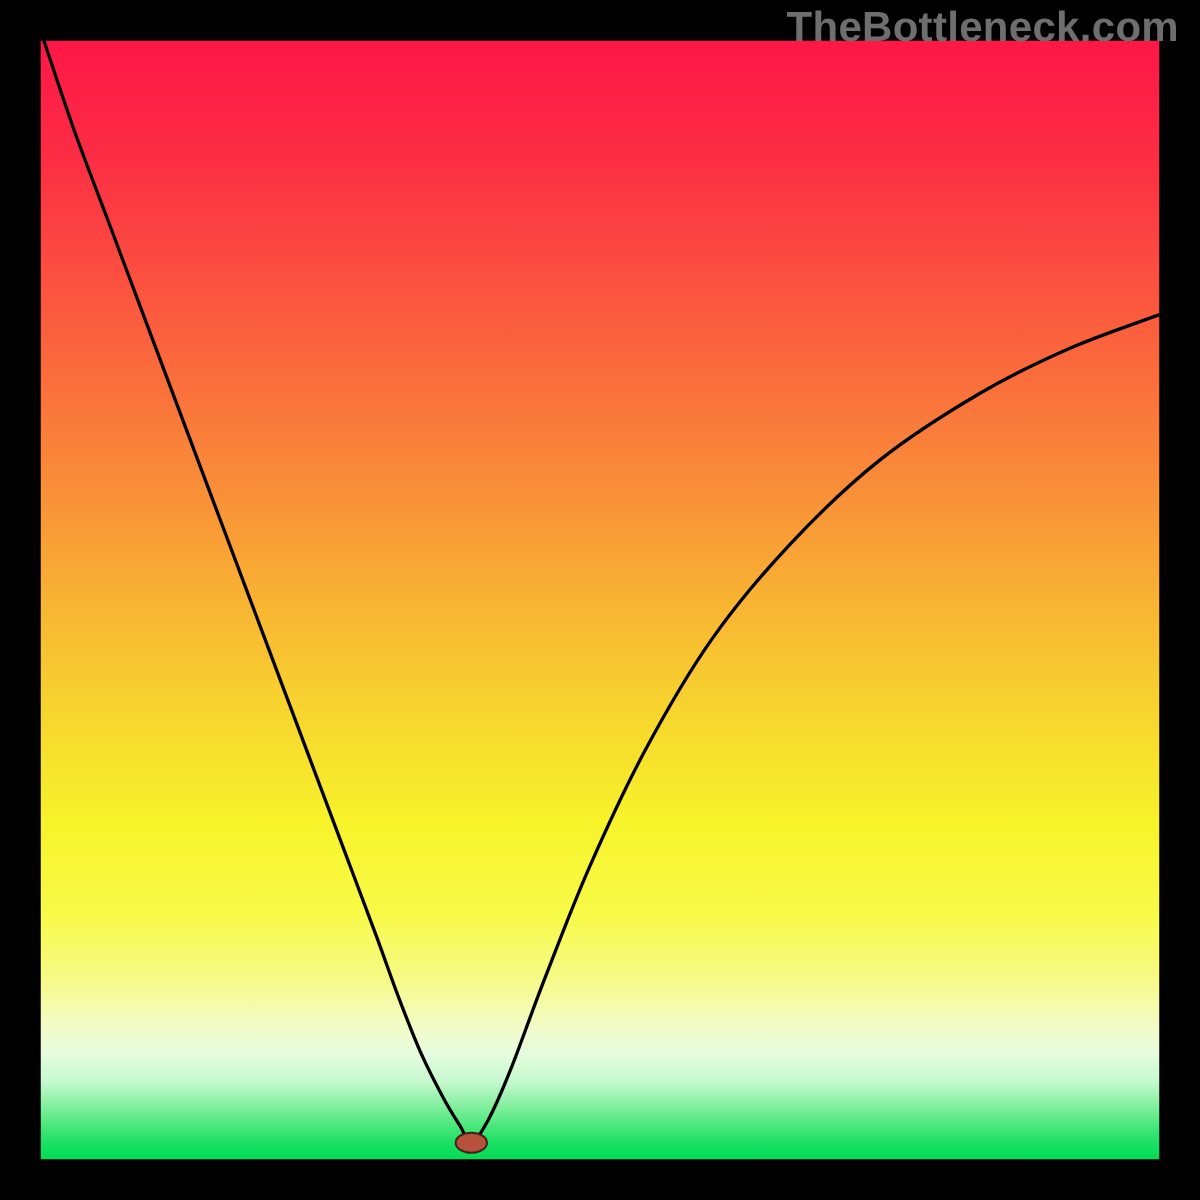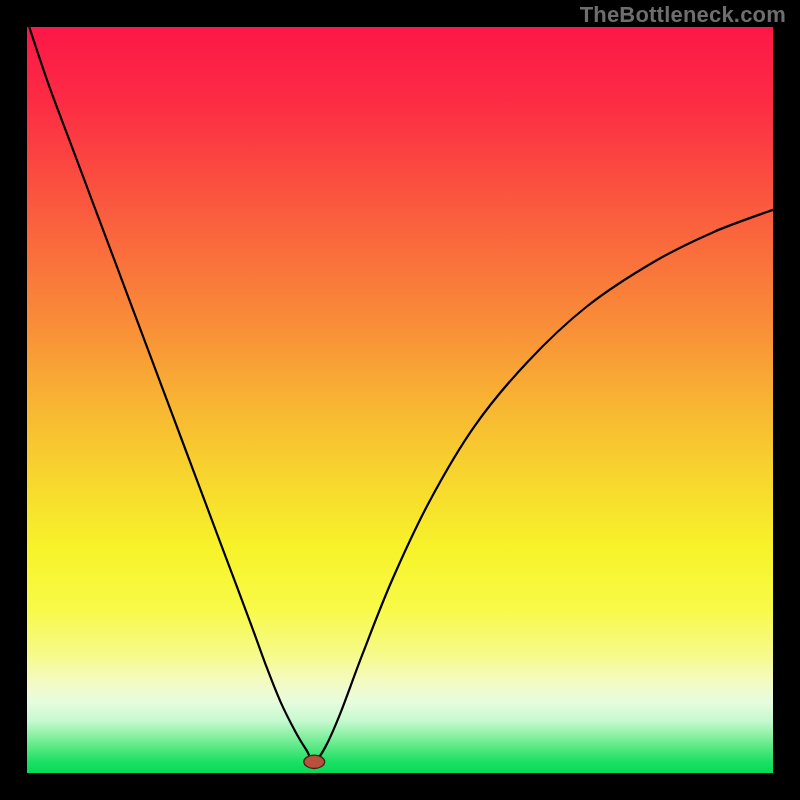--- a/index.html
+++ b/index.html
@@ -14,21 +14,21 @@
     position: relative;
     width: 800px;
     height: 800px;
     background: #000000;
   }
   .watermark {
     position: absolute;
     top: 2px;
     right: 14px;
     font-family: Arial, Helvetica, sans-serif;
-    font-size: 22px;
+    font-size: 28px;
     font-weight: bold;
     color: #6e6e6e;
     letter-spacing: 0.2px;
     z-index: 10;
   }
   svg.plot {
     position: absolute;
     left: 27px;
     top: 27px;
     width: 746px;

